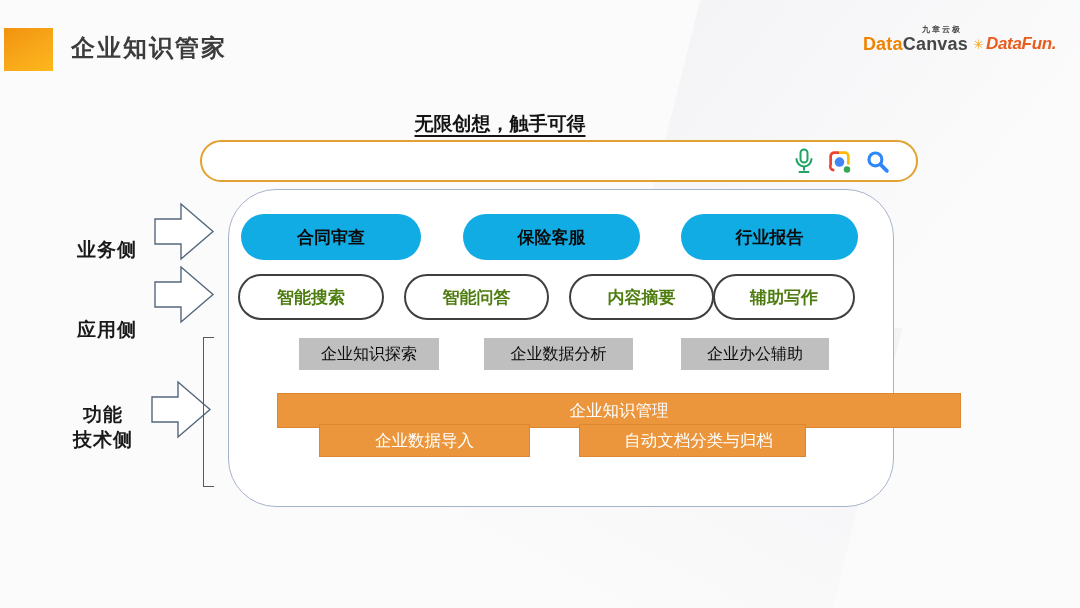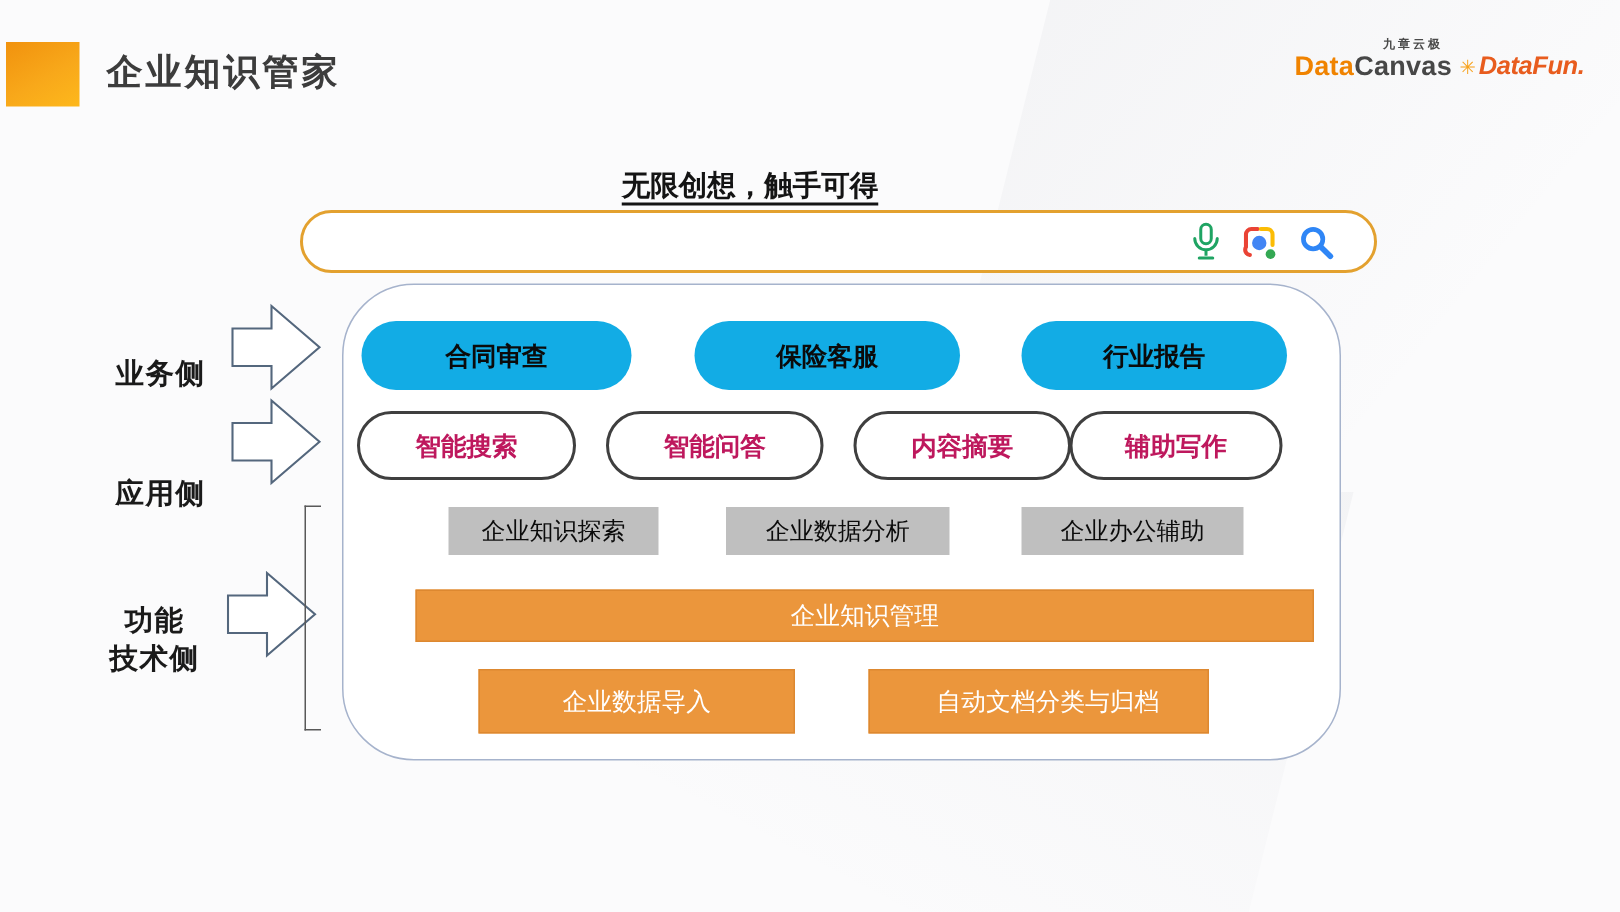--- a/index.html
+++ b/index.html
@@ -42,25 +42,25 @@
   .sicon { display:flex; align-items:center; cursor:pointer; }
 
   
   .main-box { position:absolute; left:228px; top:189px; width:666px; height:318px;
     background:#fff; border:1.5px solid #a6b3cc; border-radius:48px; }
 
   .pill, .gbox, .obar { position:absolute; display:flex; align-items:center; justify-content:center; }
   .pill-blue { top:214px; height:46px; border-radius:23px; background:#12ace5;
     font-size:17px; font-weight:700; color:#0b0b0b; }
   .pill-white { top:274px; height:46px; border-radius:23px; background:#fff;
-    border:2px solid #3f3f3f; font-size:17px; font-weight:700; color:#be185d; }
+    border:2px solid #3f3f3f; font-size:17px; font-weight:700; color:#4d7c0f; }
   .gbox { top:338px; height:32px; background:#bfbfbf; font-size:16px; color:#0b0b0b; }
   .obar { background:#eb963c; border:1px solid #dd8830; color:#fff; }
-  .obar-wide { left:277px; top:393px; width:599px; height:35px; font-size:16.5px; }
-  .obar-s { top:446px; height:43px; font-size:16.5px; }
+  .obar-wide { left:277px; top:393px; width:684px; height:35px; font-size:16.5px; }
+  .obar-s { top:424px; height:33px; font-size:16.5px; }
 
   .bp1{left:241px;width:180px;} .bp2{left:463px;width:177px;text-align:center;} .bp3{left:681px;width:177px;}
   .wp1{left:238px;width:146px;} .wp2{left:404px;width:145px;} .wp3{left:569px;width:145px;} .wp4{left:713px;width:142px;}
   .gb1{left:299px;width:140px;} .gb2{left:484px;width:149px;} .gb3{left:681px;width:148px;}
   .ob1{left:319px;width:211px;} .ob2{left:579px;width:227px;padding-left:12px;}
 
   
   .side-label { position:absolute; width:110px; text-align:center; font-size:19px; font-weight:bold;
     color:#1a1a1a; letter-spacing:1px; line-height:1.3;margin-top:17px; }
   .lbl-business { left:52px; top:221px; }

